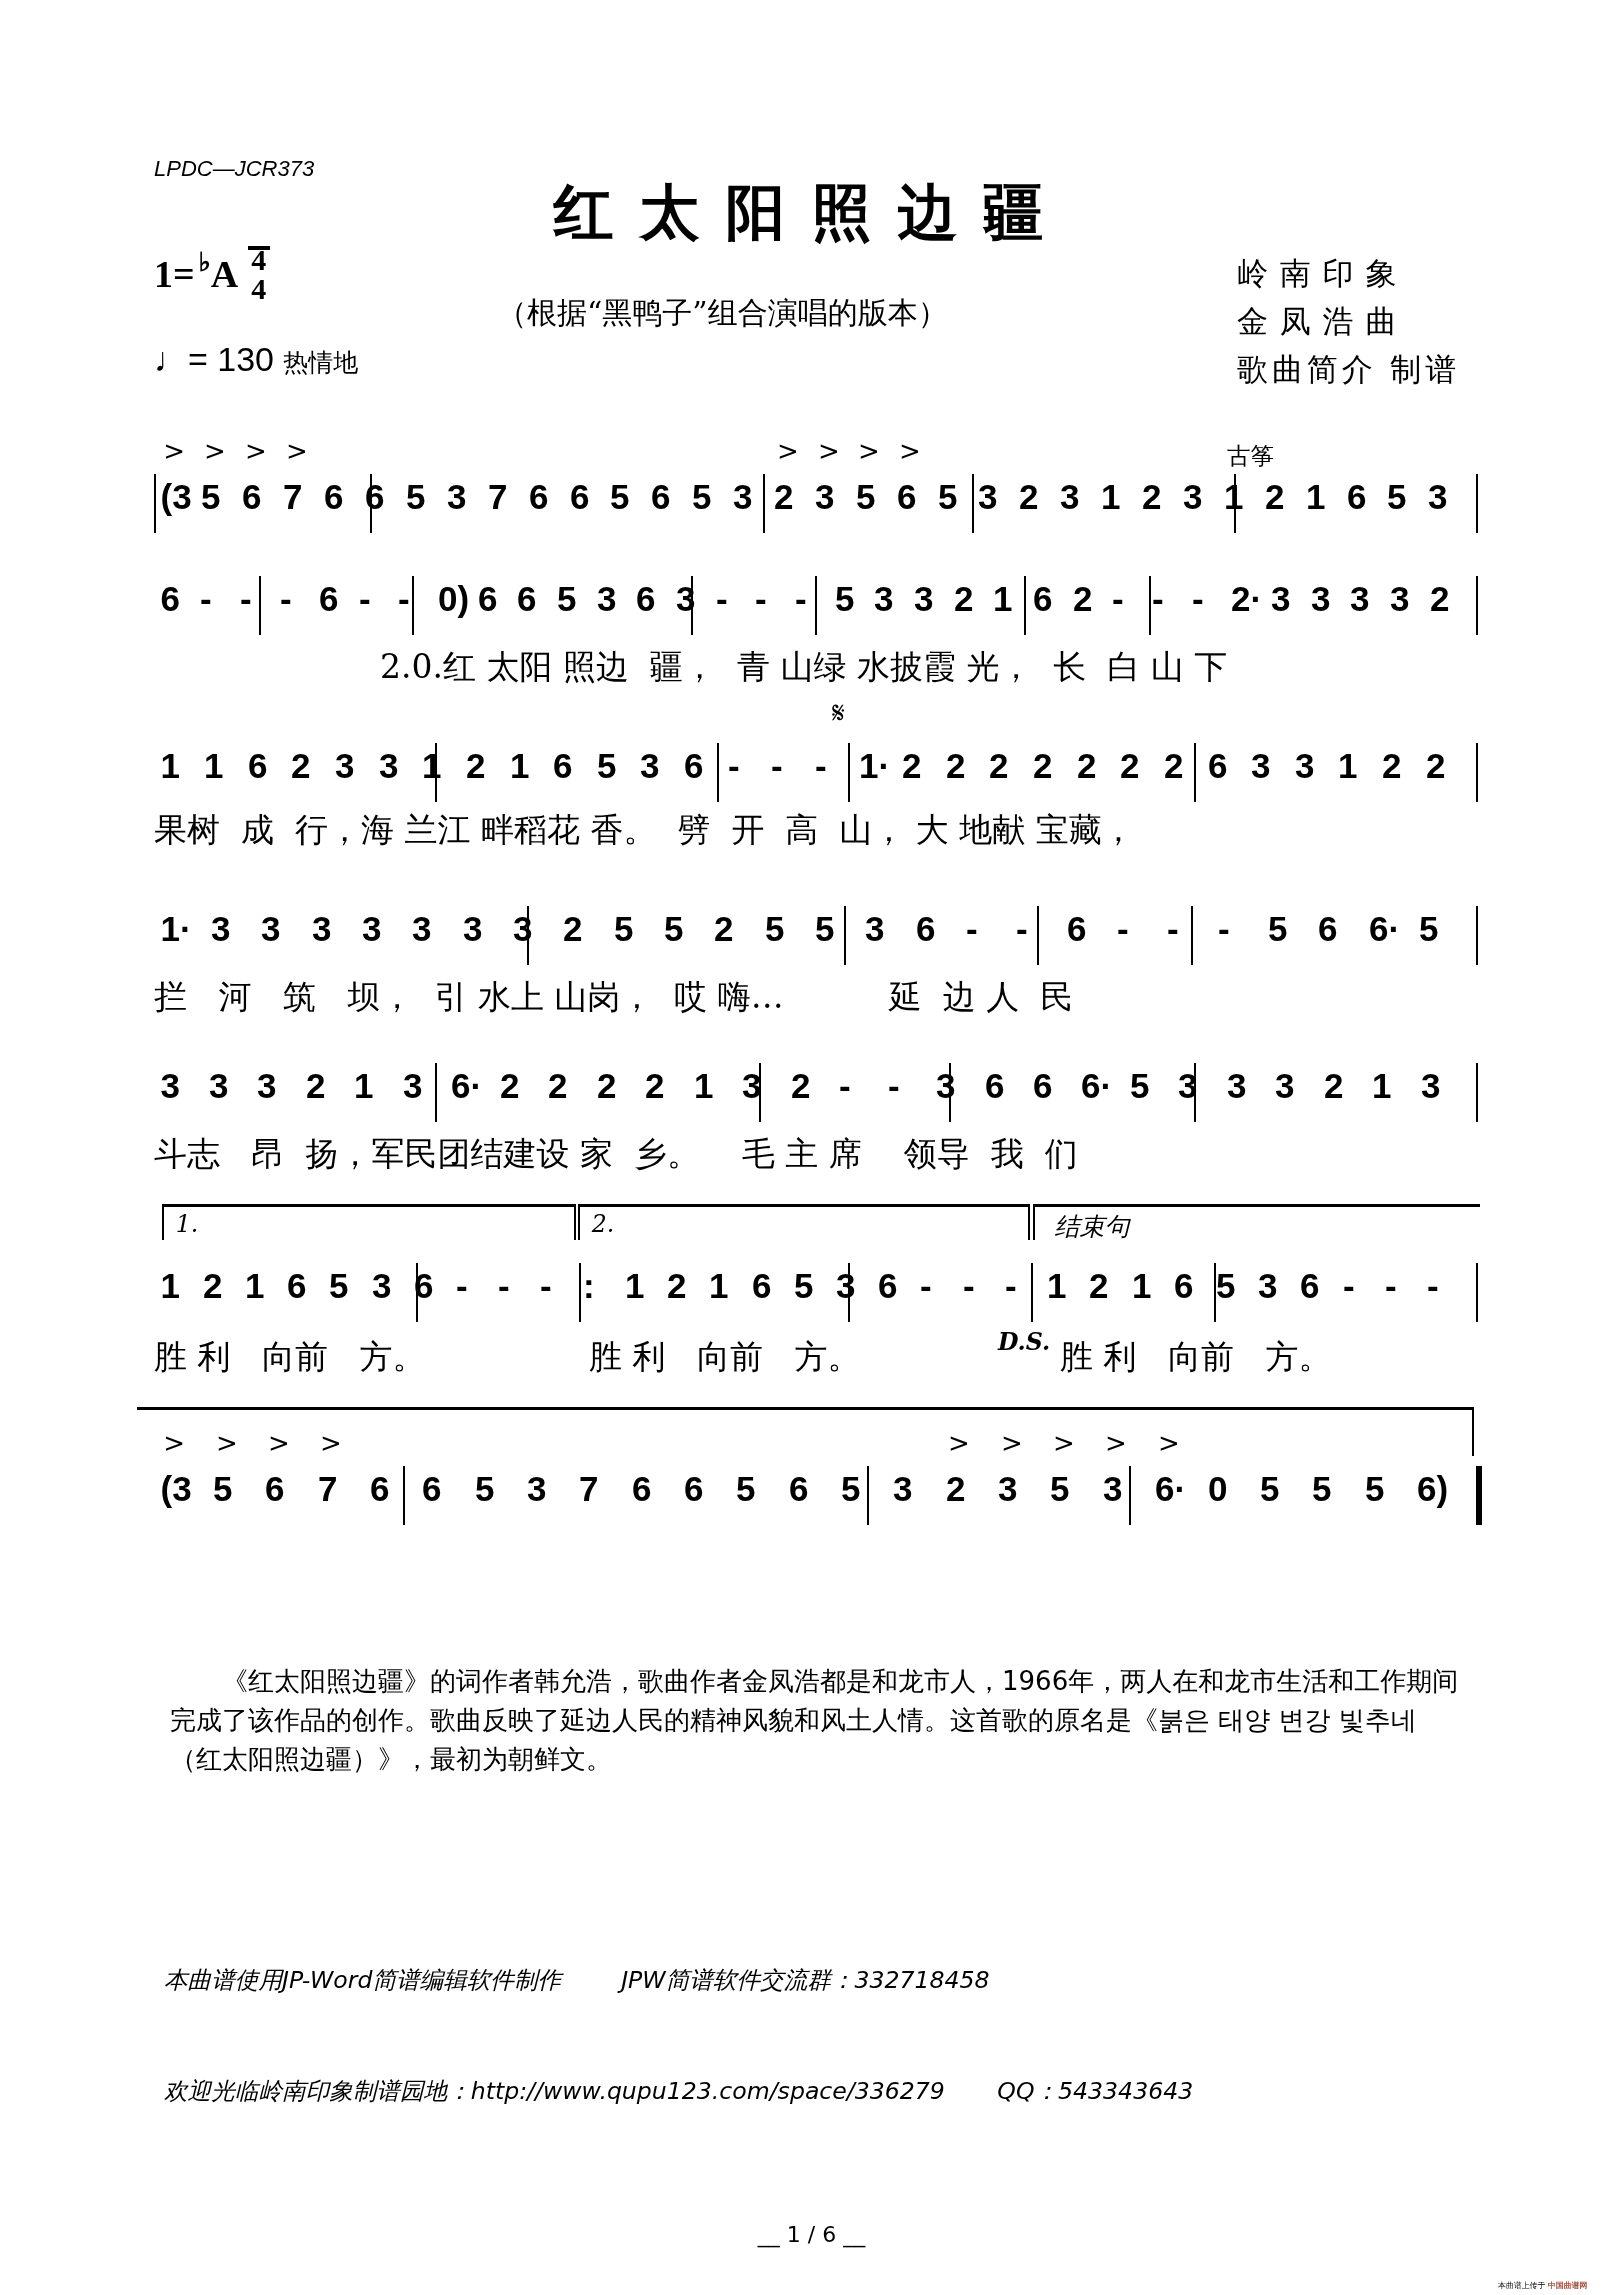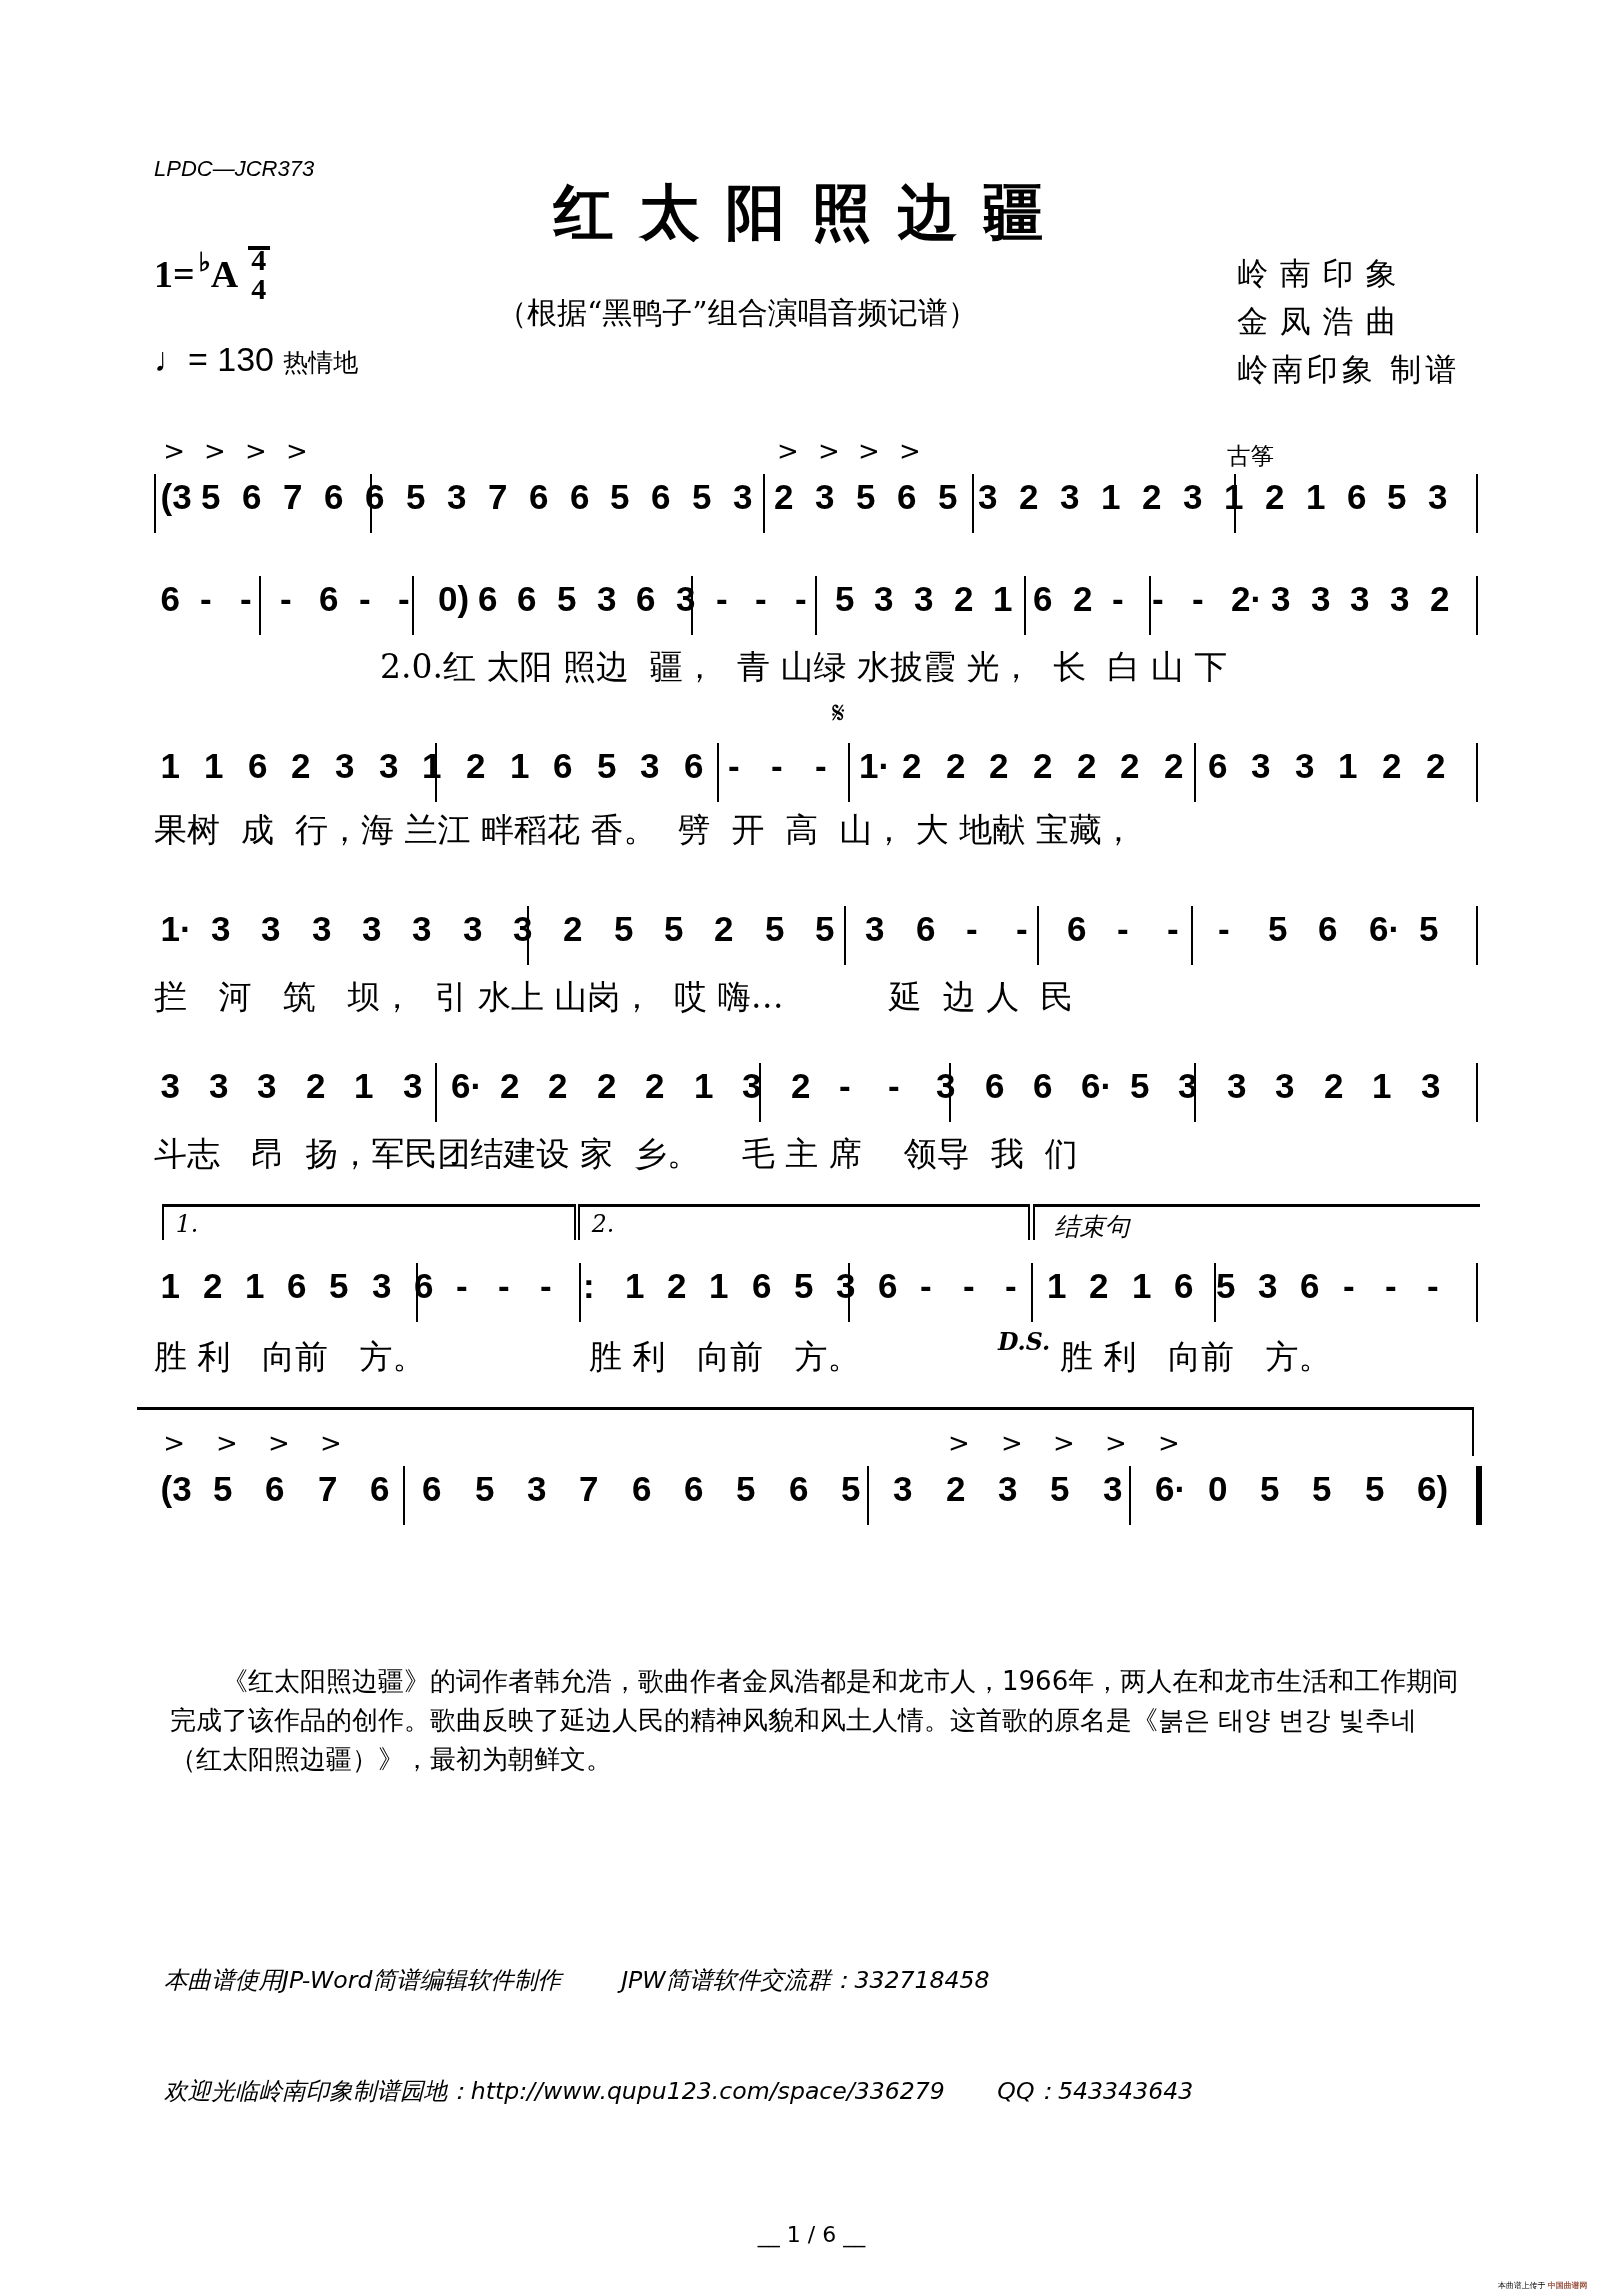--- a/index.html
+++ b/index.html
@@ -52,26 +52,26 @@
     <span>4</span>
   </span>
 </div>
 
 <div class="abs tempo">
   <span>♩</span>
   <span>= 130</span>
   <span class="exp">热情地</span>
 </div>
 
-<div class="abs subtitle">（根据“黑鸭子”组合演唱音频记谱）</div>
+<div class="abs subtitle">（根据“黑鸭子”组合演唱的版本）</div>
 
 <div class="abs credits">
   <div>岭南印象</div>
   <div>金凤浩曲</div>
-  <div>岭南印象 制谱</div>
+  <div>歌曲简介 制谱</div>
 </div>
 
 <div id="score">
     <div class="row" style="top: 474px;">
       <div class="bar" style="left: 0px;"></div>
       <div class="bar" style="left: 216px;"></div>
       <div class="bar" style="left: 609px;"></div>
       <div class="bar" style="left: 818px;"></div>
       <div class="bar" style="left: 1080px;"></div>
       <div class="bar" style="left: 1322px;"></div>

